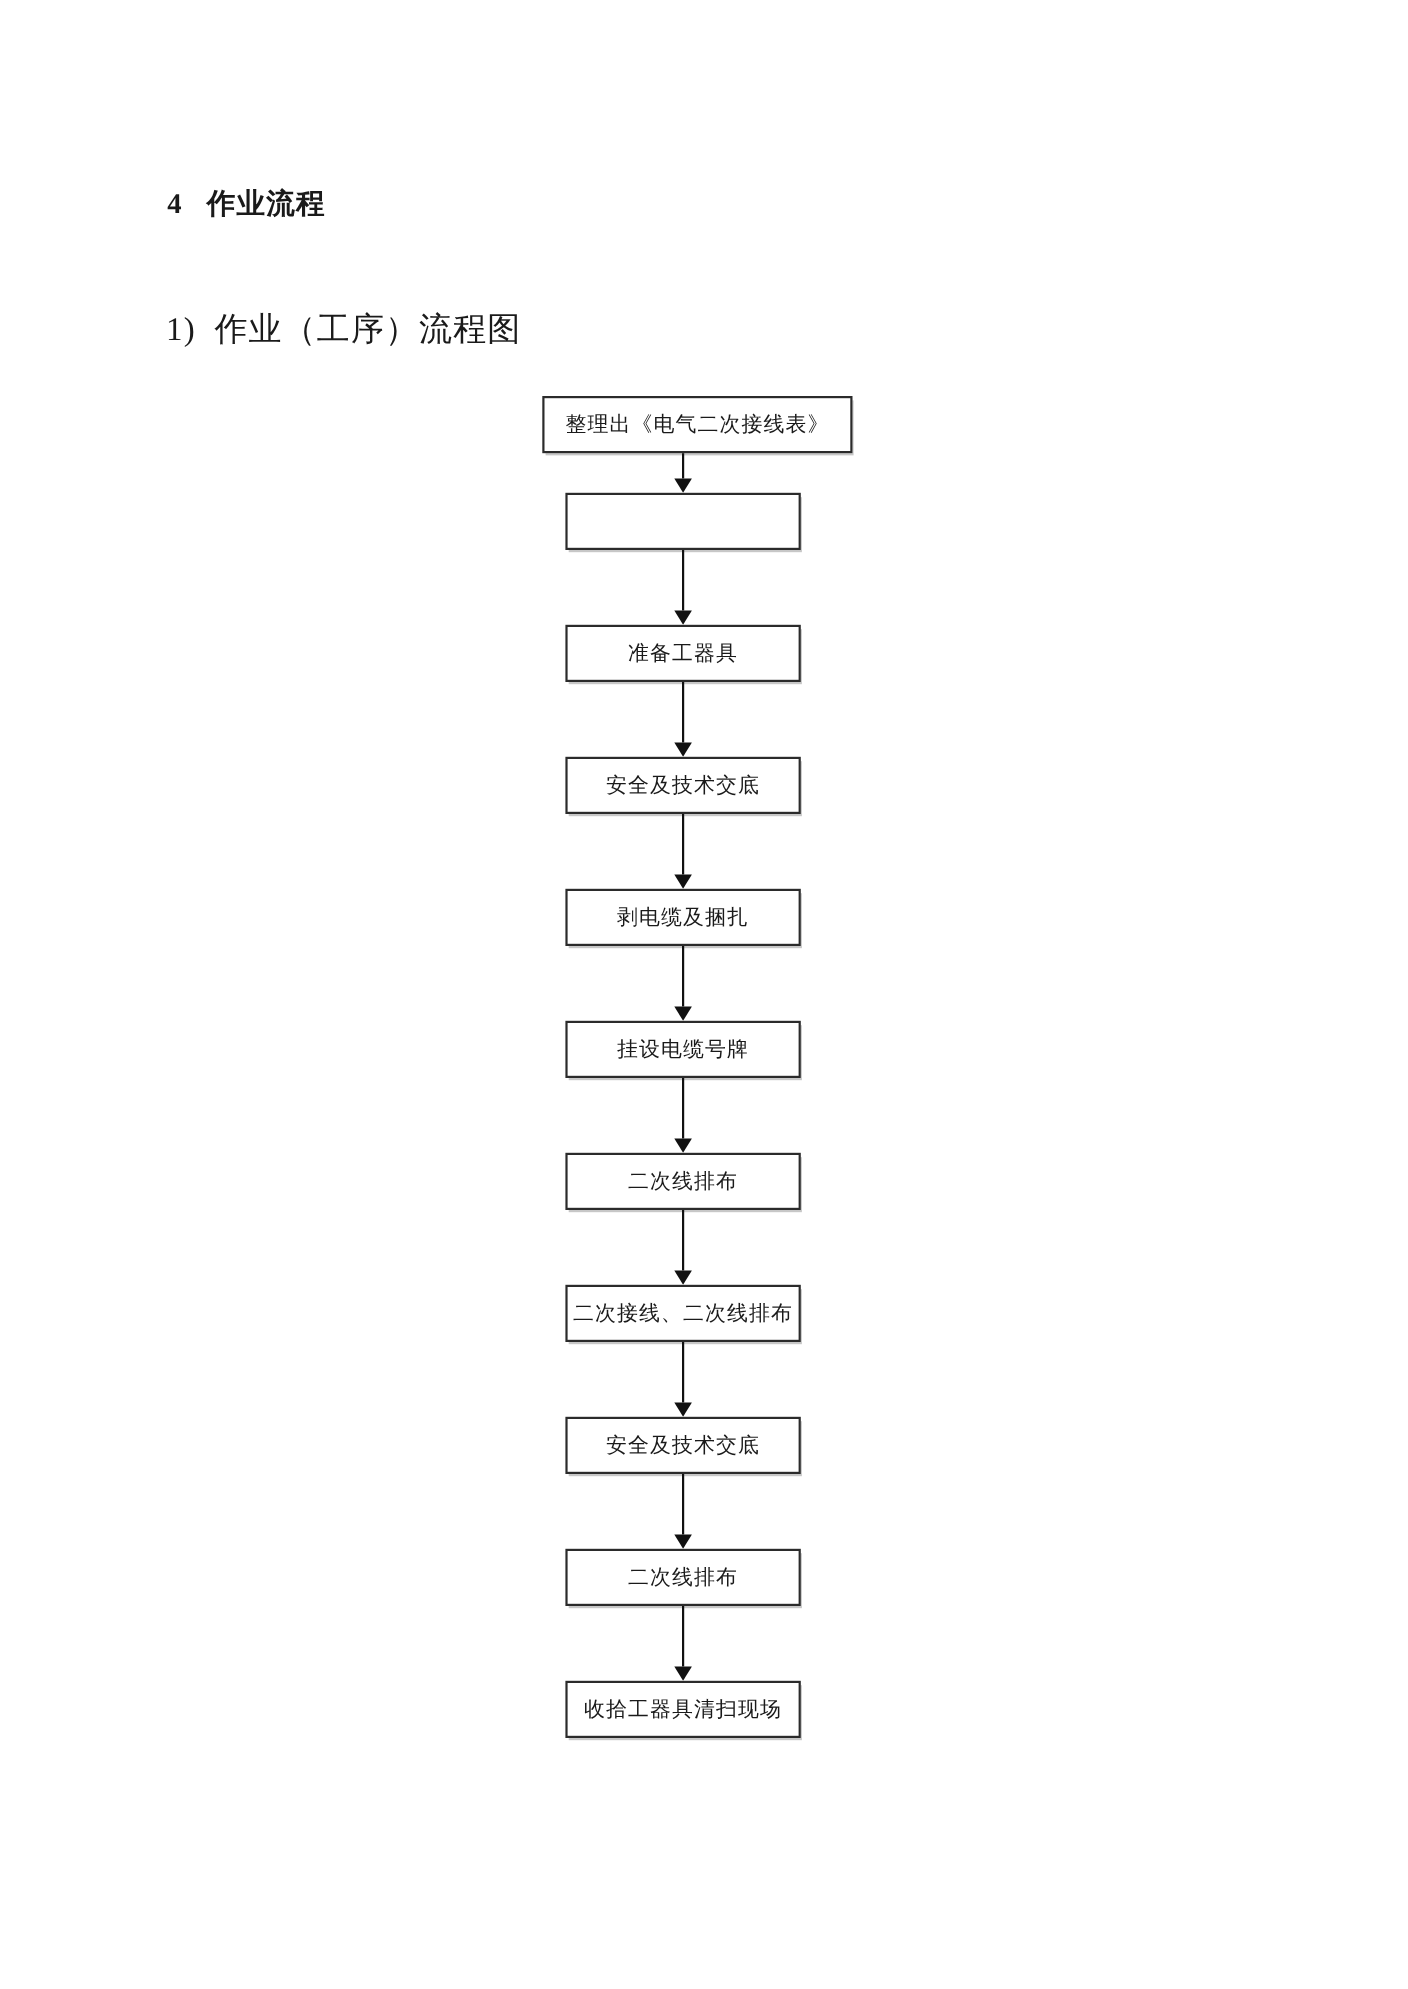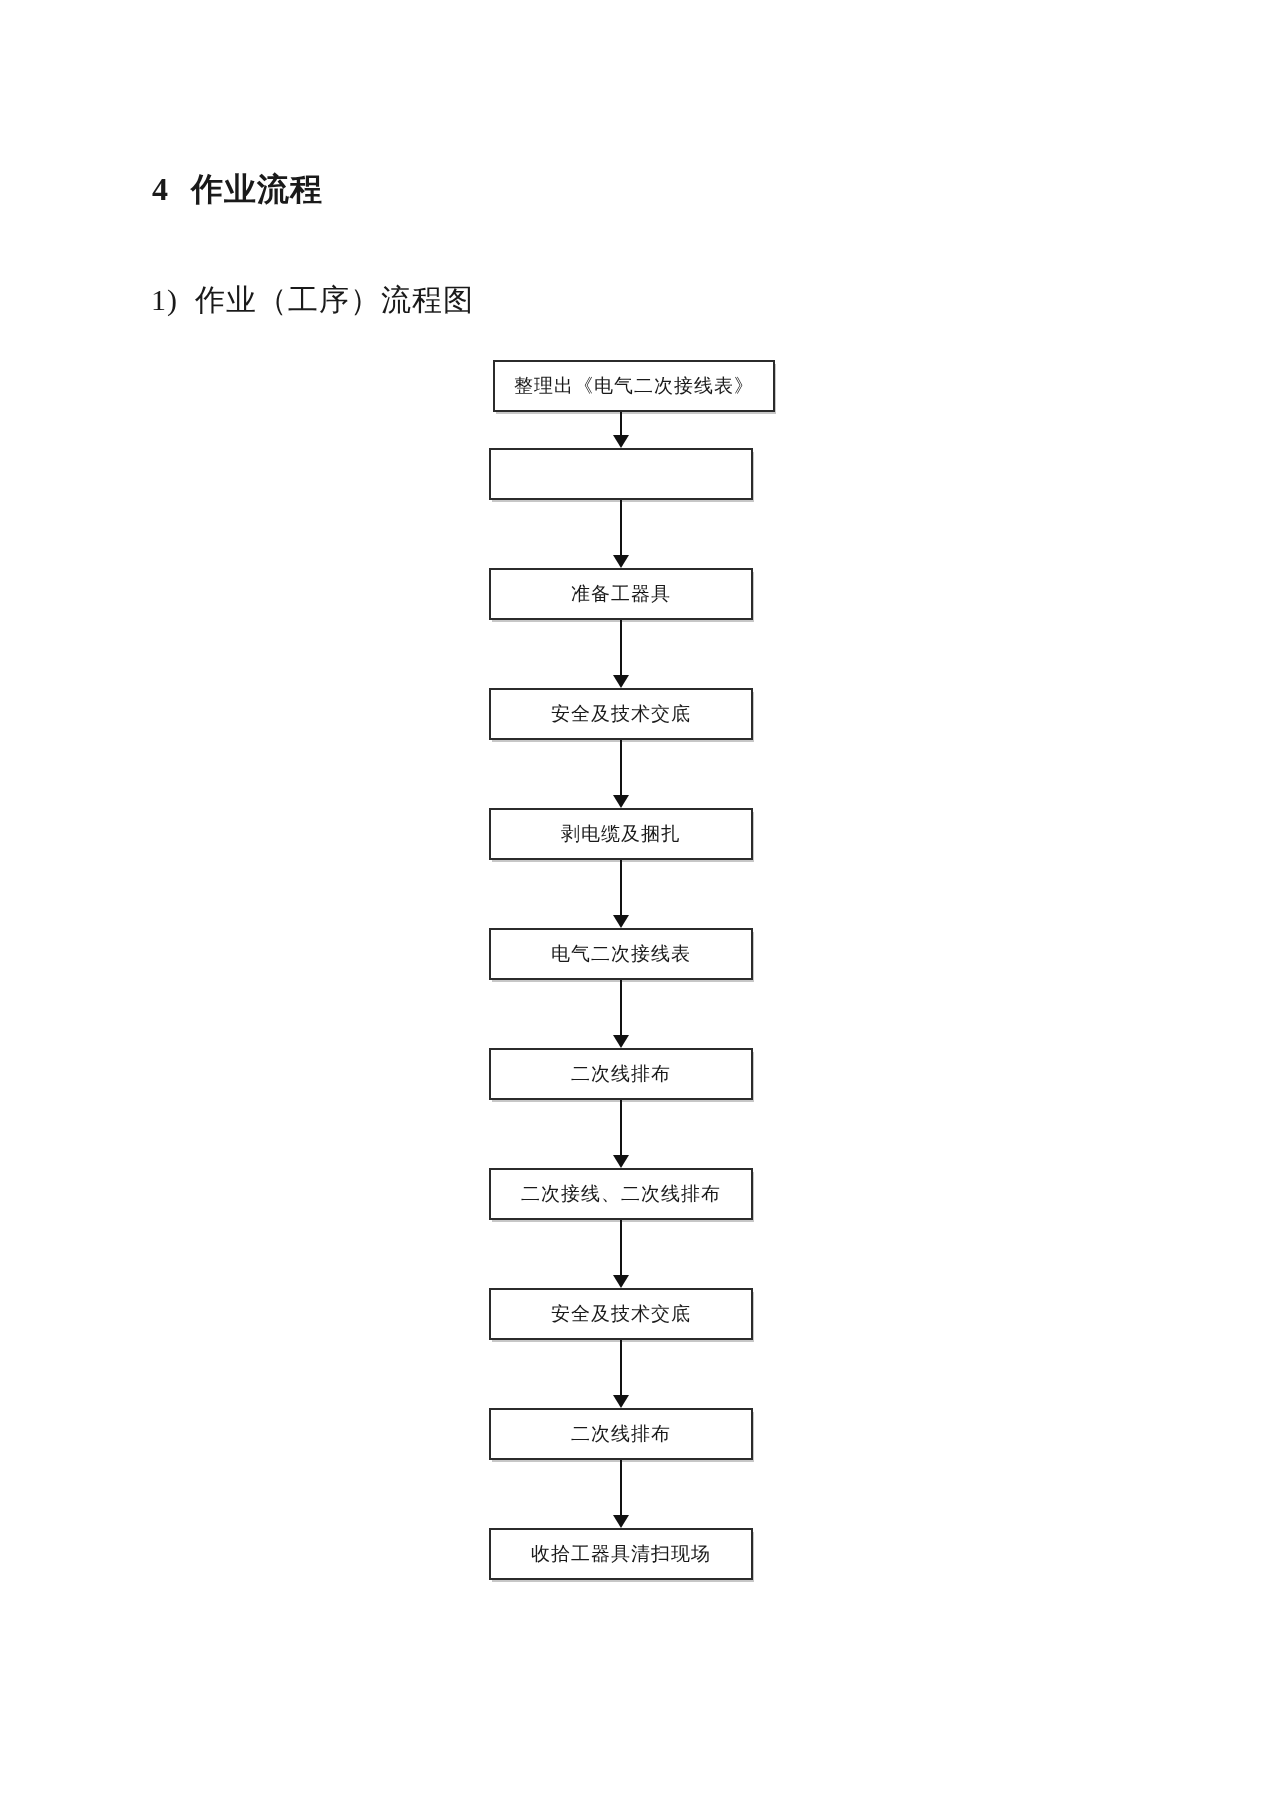--- a/index.html
+++ b/index.html
@@ -19,21 +19,21 @@
     width:1280px;
     height:1808px;
     margin:0 auto;
     background:var(--bg);
     overflow:hidden;
   }
   .h1{
     position:absolute;
     left:152px;
     top:172px;
-    font-size:32px;
+    font-size:26px;
     font-weight:bold;
     line-height:1.1;
     letter-spacing:1px;
     white-space:nowrap;
   }
   .h1 .num{margin-right:22px;}
   .h2{
     position:absolute;
     left:151px;
     top:283px;
@@ -49,21 +49,21 @@
     position:absolute;
     left:621px;
     top:360px;
     width:0;
     display:flex;
     flex-direction:column;
     align-items:center;
   }
   .box{
     flex-shrink:0;
-    width:264px;
+    width:214px;
     height:52px;
     border:2px solid var(--border);
     background:#fff;
     box-shadow:2px 3px 0 -1px rgba(0,0,0,0.22);
     display:flex;
     align-items:center;
     justify-content:center;
     font-size:19px;
     letter-spacing:1px;
     white-space:nowrap;
@@ -122,21 +122,21 @@
       <div class="box">安全及技术交底</div>
       <div class="arrow">
         <div class="arrow-line"></div>
         <div class="arrow-head"></div>
       </div>
       <div class="box">剥电缆及捆扎</div>
       <div class="arrow">
         <div class="arrow-line"></div>
         <div class="arrow-head"></div>
       </div>
-      <div class="box">电气二次接线表</div>
+      <div class="box">挂设电缆号牌</div>
       <div class="arrow">
         <div class="arrow-line"></div>
         <div class="arrow-head"></div>
       </div>
       <div class="box">二次线排布</div>
       <div class="arrow">
         <div class="arrow-line"></div>
         <div class="arrow-head"></div>
       </div>
       <div class="box">二次接线、二次线排布</div>

